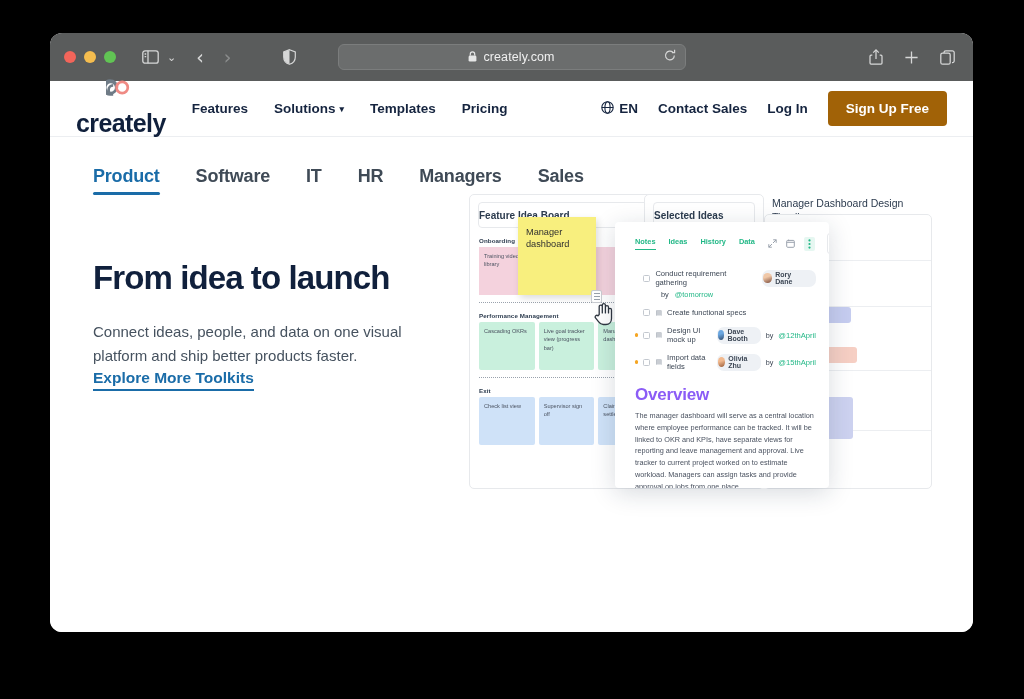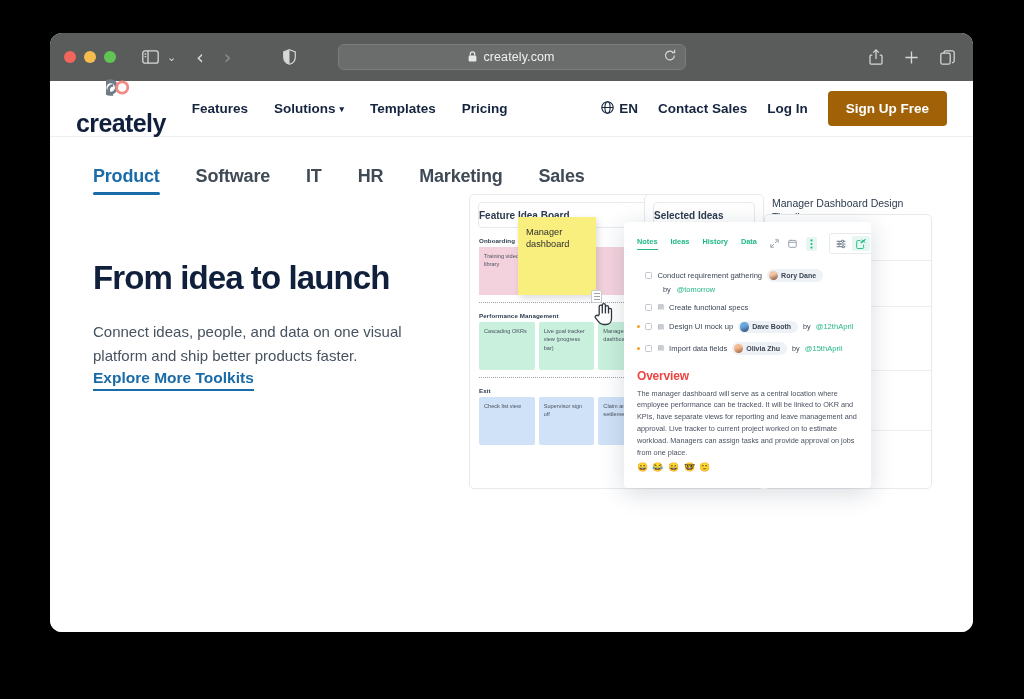--- a/index.html
+++ b/index.html
@@ -195,26 +195,26 @@
   }
   .drag-handle i { display: block; height: 1.3px; background: #9aa2ad; }
   .cursor-hand {
     position: absolute; left: 131px; top: 112px;
     width: 20px; height: 24px;
   }
 
   
   .notes-panel {
     position: absolute;
-    left: 162px; top: 32px;
-    width: 247px; height: 266px;
+    left: 153px; top: 32px;
+    width: 214px; height: 266px;
     background: #fff;
     border-radius: 4px;
     box-shadow: 0 5px 24px rgba(24,40,66,.17);
-    padding: 11px 13px 0 13px;
+    padding: 11px 13px 0 20px;
     overflow: hidden;
   }
   .np-tabs { display: flex; align-items: center; gap: 13px; }
   .np-tab {
     font-size: 7.4px; font-weight: 700; color: #23b887;
     padding-bottom: 4px; position: relative;
   }
   .np-tab.active::after {
     content: ""; position: absolute; left: 0; right: 0; bottom: 0;
     height: 1.4px; background: #23b887;
@@ -244,21 +244,21 @@
     display: inline-flex; align-items: center; gap: 3px;
     background: #eef1f5; border-radius: 7px; padding: 1.5px 7px 1.5px 1.5px;
     font-size: 7px; font-weight: 700; color: #3c4654;
   }
   .chip .ava { width: 9.5px; height: 9.5px; border-radius: 50%; display: inline-block; }
   .ava.rory { background: linear-gradient(160deg,#f0c8a8 40%,#7b4a38); }
   .ava.dave { background: linear-gradient(160deg,#6aa6e0 40%,#2f4a6d); }
   .ava.olivia { background: linear-gradient(160deg,#f2b98e 40%,#9a5d3a); }
   .by { font-size: 7.2px; color: #3c4654; }
 
-  .ov-title { font-size: 12px; font-weight: 700; color: #ef4444; margin-top: 14px; letter-spacing: -.2px; }
+  .ov-title { font-size: 17px; font-weight: 700; color: #8b5cf6; margin-top: 14px; letter-spacing: -.2px; }
   .ov-body { font-size: 7.3px; color: #4a5260; line-height: 1.62; margin-top: 5px; }
   .ov-emoji { font-size: 9px; margin-top: 4px; letter-spacing: 1px; }
 
   
   .timeline-title {
     position: absolute; left: 310px; top: 6px;
     width: 150px;
     font-size: 10.5px; color: #2c3b4e; font-weight: 400; line-height: 1.35;
   }
   .tl-panel {
@@ -399,21 +399,21 @@
         <a href="#">Log In</a>
         <button class="cta">Sign Up Free</button>
       </div>
     </div>
 
     <div class="tabs">
       <div class="tab active">Product</div>
       <div class="tab">Software</div>
       <div class="tab">IT</div>
       <div class="tab">HR</div>
-      <div class="tab">Marketing</div>
+      <div class="tab">Managers</div>
       <div class="tab">Sales</div>
     </div>
 
     <div class="hero">
       <div class="hero-left">
         <h1 class="hero-title">From idea to launch</h1>
         <p class="hero-sub">Connect ideas, people, and data on one visual platform and ship better products faster.</p>
         <a href="#" class="hero-link">Explore More Toolkits</a>
       </div>
 

